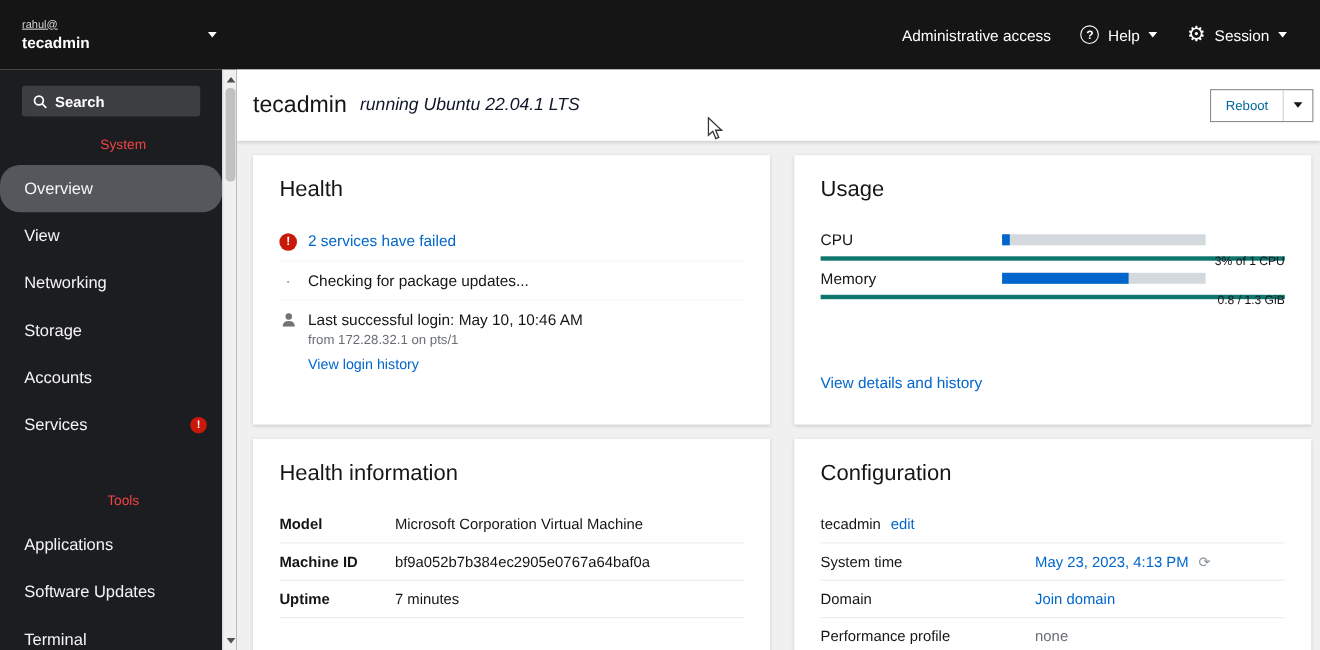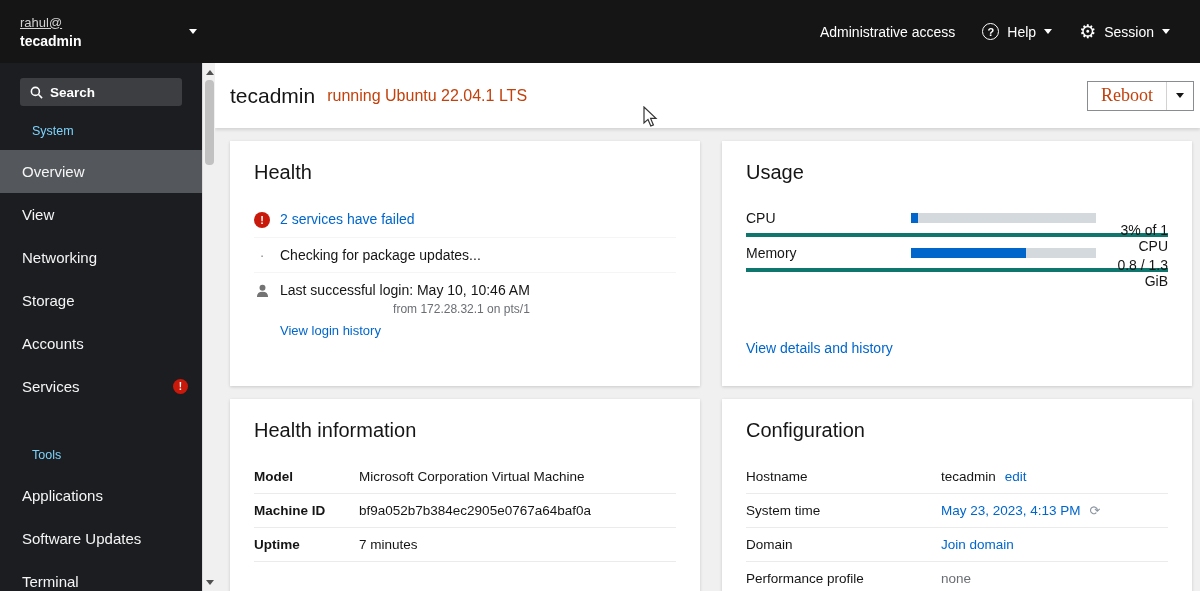--- a/index.html
+++ b/index.html
@@ -13,21 +13,21 @@
   
   .masthead {
     position:absolute; top:0; left:0; width:1200px; height:63px;
     background:#151515; display:flex; align-items:center; z-index:6;
   }
   .masthead-user {
     width:215px; height:63px; padding:10px 18px 10px 20px;
     display:flex; align-items:center; cursor:pointer;
   }
   .user-lines { display:flex; flex-direction:column; gap:3px; }
-  .user-line1 { color:#d2d2d2; font-size:13px;text-decoration:underline; }
+  .user-line1 { color:#d2d2d2; font-size:10px;text-decoration:underline; }
   .user-line2 { color:#fff; font-size:14px; font-weight:bold; }
   .caret-down {
     width:0; height:0; border-left:4.5px solid transparent;
     border-right:4.5px solid transparent; border-top:5px solid #fff;
     display:inline-block;
   }
   .masthead-user .caret-down { margin-left:auto; }
   .masthead-right {
     margin-left:auto; display:flex; align-items:center; gap:27px;
     padding-right:30px; color:#fff; font-size:14px;
@@ -51,25 +51,25 @@
     padding:0 10px; gap:7px;
   }
   .search-box input {
     background:transparent; border:none; outline:none; color:#fff;
     font-size:13.5px; width:110px; font-weight:bold;
     font-family:"Liberation Sans", sans-serif;
   }
   .search-box input::placeholder { color:#fff; opacity:1; }
   .nav-section + .nav-section { margin-top:40px; }
   .section-label {
-    color:#7dd3fc; font-size:12.5px; margin:18px 0 12px 32px;
+    color:#ef4444; font-size:12.5px; margin:18px 0 12px 22px;text-align:center;
   }
   .nav-item {
     display:flex; align-items:center; padding:0 14px 0 22px;
-    height:43px; font-size:15px; color:#f5f5f5; cursor:pointer;
+    height:43px; font-size:15px; color:#f5f5f5; cursor:pointer;border-radius:18px;
   }
   .nav-item.selected { background:#54575b; }
   .nav-badge {
     margin-left:auto; width:15px; height:15px; border-radius:50%;
     background:#c9190b; color:#fff; font-size:10px; font-weight:bold;
     display:flex; align-items:center; justify-content:center;
   }
   
   .sb-track {
     position:absolute; top:0; right:0; width:13px; bottom:0;
@@ -86,26 +86,26 @@
   .sb-thumb { position:absolute; left:2px; width:9px; top:17px; height:85px;
     background:#c1c1c1; border-radius:4px; cursor:grab; }
   
   .main { position:absolute; left:215px; top:63px; right:0; bottom:0; background:#f0f0f0; }
   .page-header {
     height:65px; background:#fff; box-shadow:0 2px 3px rgba(0,0,0,.12);
     display:flex; align-items:center; padding:0 6px 0 15px;
     position:relative; z-index:2;
   }
   .host-title { font-size:21px; color:#151515; }
-  .os-title { font-size:16px; color:#c2410c; margin-left:12px; }
+  .os-title { font-size:16px; color:#0f172a; margin-left:12px;font-style:italic; }
   .reboot-btn {
     margin-left:auto; display:flex; height:30px; background:#fff;
     border:1px solid #8a8d90; cursor:pointer;
   }
-  .reboot-main { padding:0 13px; display:flex; align-items:center; font-size:18px; color:#c2410c;font-family:Liberation Serif, serif; }
+  .reboot-main { padding:0 13px; display:flex; align-items:center; font-size:12px; color:#0369a1; }
   .reboot-caret { width:27px; border-left:1px solid #d2d2d2;
     display:flex; align-items:center; justify-content:center; }
   .caret-dark { width:0; height:0; border-left:4.5px solid transparent;
     border-right:4.5px solid transparent; border-top:5px solid #151515; }
   .content {
     padding:13px 8px 0 15px; display:grid;
     grid-template-columns:1fr 1fr; column-gap:22px; row-gap:13px;
   }
   .card {
     background:#fff; box-shadow:0 1px 3px rgba(0,0,0,.16);
@@ -118,29 +118,29 @@
   
   .health-item { display:flex; align-items:flex-start; gap:10px;
     padding:9px 0; font-size:14px; border-bottom:1px solid #f5f5f5; }
   .health-item:last-child { border-bottom:none; }
   .danger-icon { width:16px; height:16px; border-radius:50%; background:#c9190b;
     color:#fff; font-size:11px; font-weight:bold; display:flex;
     align-items:center; justify-content:center; flex-shrink:0; margin-top:1px; }
   .dot-icon { width:16px; display:flex; justify-content:center; color:#8a8d90;
     font-size:14px; flex-shrink:0; }
   .user-icon { width:16px; flex-shrink:0; display:flex; justify-content:center; margin-top:2px; }
-  .login-sub { font-size:12px; color:#6a6e73; margin-top:4px;text-align:right; }
+  .login-sub { font-size:12px; color:#6a6e73; margin-top:4px; }
   .login-link { font-size:13px; margin-top:7px; display:inline-block; }
   
   .usage-row { display:flex; align-items:center; height:35px;
     border-bottom:4px solid #0f766e; font-size:14px; }
   .usage-label { width:165px; }
   .progress { width:185px; height:10px; background:#d4d9de; position:relative; }
   .progress-fill { position:absolute; left:0; top:0; height:100%; background:#0066cc; }
-  .usage-value { flex:1; text-align:right; font-size:14px; color:#151515;margin-top:40px; }
+  .usage-value { flex:1; text-align:right; font-size:11px; color:#151515;margin-top:40px; }
   .usage-link { display:inline-block; margin-top:68px; font-size:14px; }
   
   .info-row { display:flex; align-items:center; height:34px;
     border-bottom:1px solid #ebebeb; font-size:13.5px; }
   .info-label { flex-shrink:0; }
   .sysinfo .info-label { width:105px;font-weight:bold; }
   .config .info-label { width:195px; }
   .val-muted { color:#6a6e73; }
   .inline-gap { margin-left:9px; }
   .clock-icon { margin-left:9px; color:#8a95a0; font-size:13px; }
@@ -303,21 +303,20 @@
       </div>
       <div class="info-row">
         <span class="info-label">Uptime</span>
         <span>7 minutes</span>
       </div>
     </div>
 
     <div class="card row2 config">
       <div class="card-title">Configuration</div>
       <div class="info-row">
-        <span class="info-label">Hostname</span>
         <span>tecadmin</span>
         <a class="link inline-gap">edit</a>
       </div>
       <div class="info-row">
         <span class="info-label">System time</span>
         <a class="link">May 23, 2023, 4:13 PM</a>
         <span class="clock-icon">⟳</span>
       </div>
       <div class="info-row">
         <span class="info-label">Domain</span>

